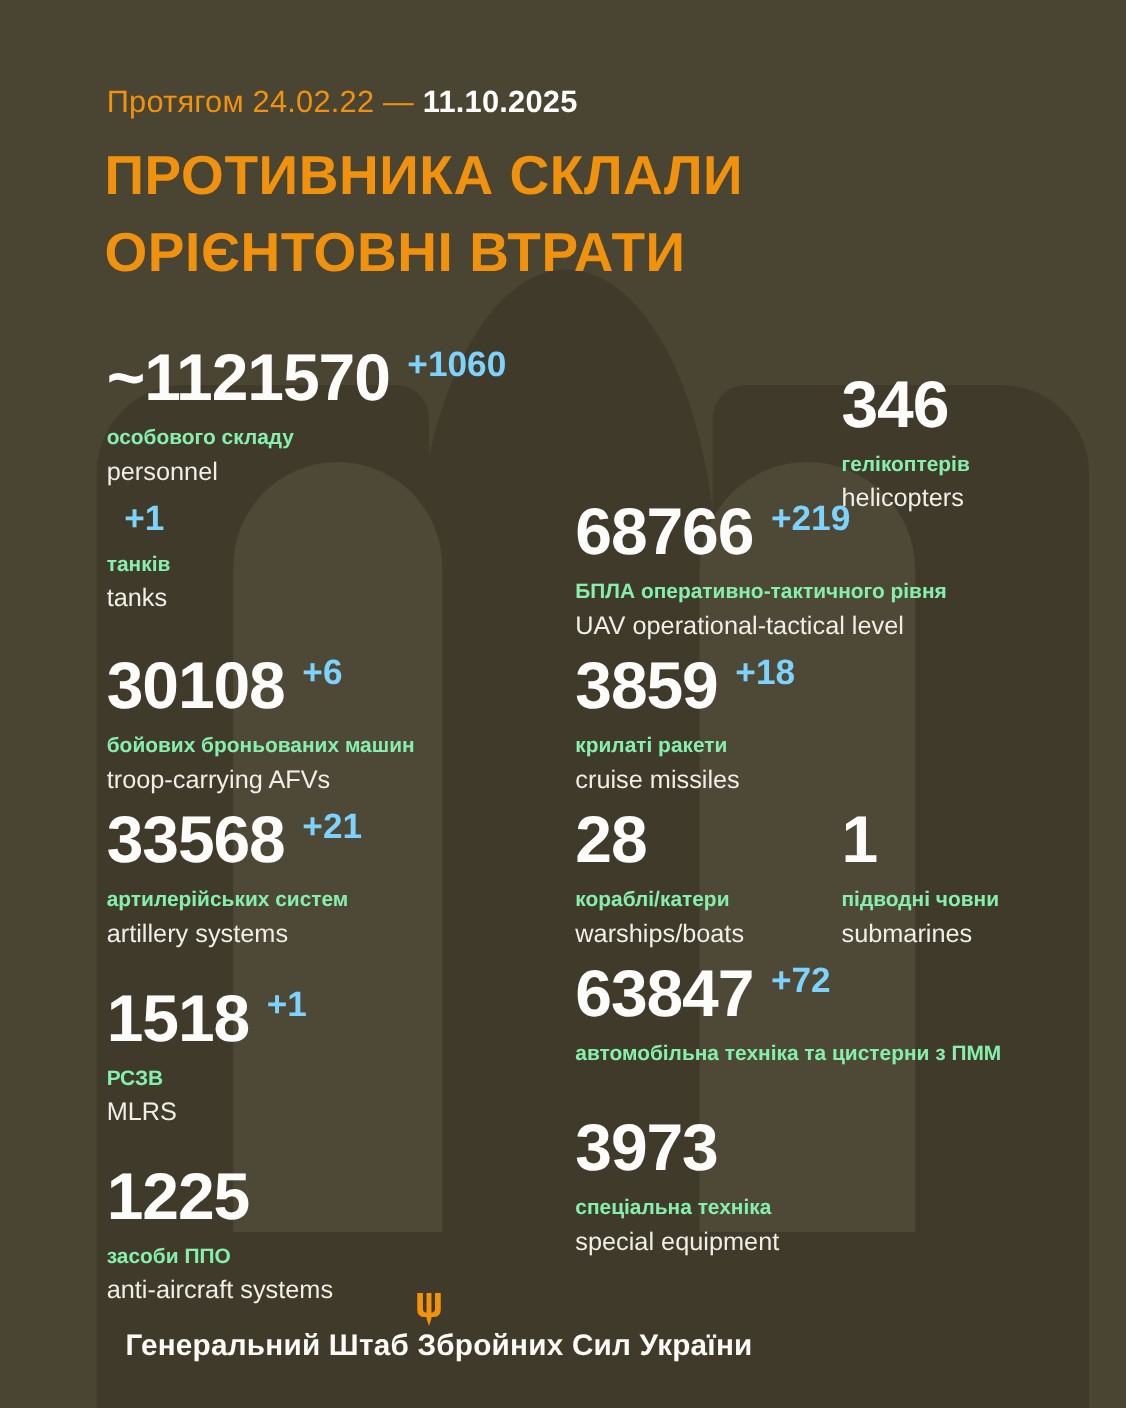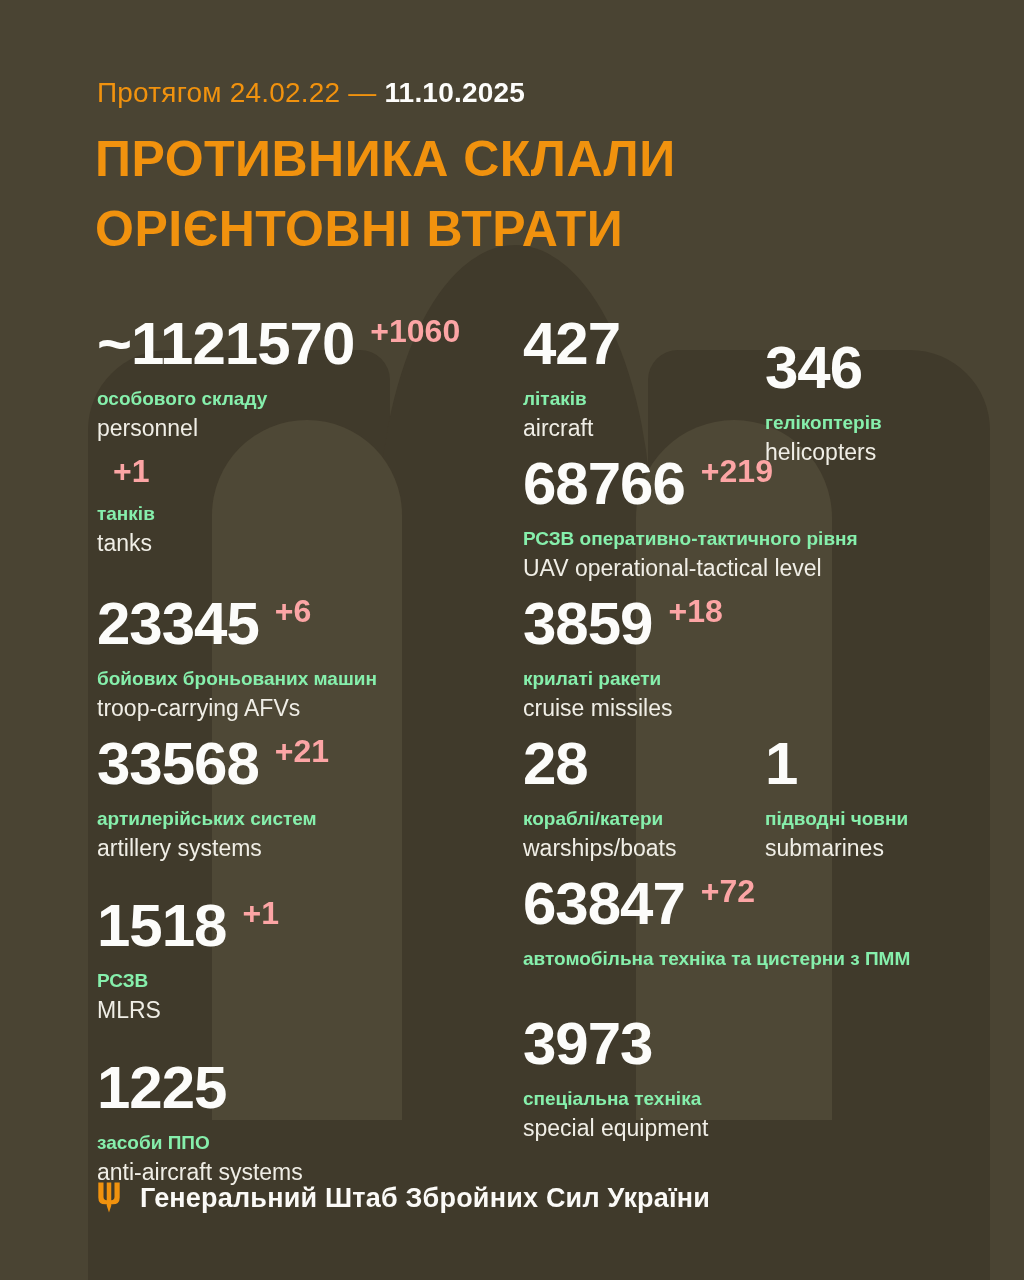--- a/index.html
+++ b/index.html
@@ -31,31 +31,31 @@
     white-space:nowrap;
   }
   
   .stat{position:absolute;white-space:nowrap;}
   .num-line{display:flex;align-items:flex-start;}
   .num{
     color:#fcfcfa;font-size:60px;line-height:62px;font-weight:700;
     letter-spacing:-1px;
   }
   .delta{
-    color:#fca5a5;font-size:32px;font-weight:700;margin-left:16px;letter-spacing:0;
+    color:#7dd3fc;font-size:32px;font-weight:700;margin-left:16px;letter-spacing:0;
   }
   .label-uk{
     color:#86efac;font-size:19px;line-height:27px;font-weight:700;margin-top:10px;
   }
   .label-en{
     color:#f0eee6;font-size:23px;line-height:27px;font-weight:400;margin-top:3px;
   }
   
   .footer{
-    position:absolute;left:96px;top:1174px;display:flex;align-items:center;height:48px;
+    position:absolute;left:96px;top:1174px;display:flex;align-items:center;height:48px;flex-direction:column;
   }
   .footer-icon{width:26px;height:34px;flex:0 0 auto;}
   .footer-text{
     color:#fbfaf7;font-size:27px;font-weight:700;margin-left:18px;letter-spacing:.2px;
     white-space:nowrap;
   }
 </style>
 </head>
 <body>
 
@@ -85,21 +85,21 @@
   </div>
   <div class="stat" style="left:97px;top:453px;">
     <div class="num-line">
         <span class="delta">+1</span>
       </div>
     <div class="label-uk">танків</div>
     <div class="label-en">tanks</div>
   </div>
   <div class="stat" style="left:97px;top:593px;">
     <div class="num-line">
-        <span class="num">23345</span>
+        <span class="num">30108</span>
         <span class="delta">+6</span>
       </div>
     <div class="label-uk">бойових броньованих машин</div>
     <div class="label-en">troop-carrying AFVs</div>
   </div>
   <div class="stat" style="left:97px;top:733px;">
     <div class="num-line">
         <span class="num">33568</span>
         <span class="delta">+21</span>
       </div>
@@ -116,42 +116,34 @@
   </div>
   <div class="stat" style="left:97px;top:1013px;margin-top:44px;">
     <div class="num-line">
         <span class="num">1225</span>
         <span class="delta"></span>
       </div>
     <div class="label-uk">засоби ППО</div>
     <div class="label-en">anti-aircraft systems</div>
   </div>
 
-  <div class="stat" style="left:523px;top:313px;">
-    <div class="num-line">
-        <span class="num">427</span>
-        <span class="delta"></span>
-      </div>
-    <div class="label-uk">літаків</div>
-    <div class="label-en">aircraft</div>
-  </div>
   <div class="stat" style="left:765px;top:313px;margin-top:24px;">
     <div class="num-line">
         <span class="num">346</span>
         <span class="delta"></span>
       </div>
     <div class="label-uk">гелікоптерів</div>
     <div class="label-en">helicopters</div>
   </div>
   <div class="stat" style="left:523px;top:453px;">
     <div class="num-line">
         <span class="num">68766</span>
         <span class="delta">+219</span>
       </div>
-    <div class="label-uk">РСЗВ оперативно-тактичного рівня</div>
+    <div class="label-uk">БПЛА оперативно-тактичного рівня</div>
     <div class="label-en">UAV operational-tactical level</div>
   </div>
   <div class="stat" style="left:523px;top:593px;">
     <div class="num-line">
         <span class="num">3859</span>
         <span class="delta">+18</span>
       </div>
     <div class="label-uk">крилаті ракети</div>
     <div class="label-en">cruise missiles</div>
   </div>

